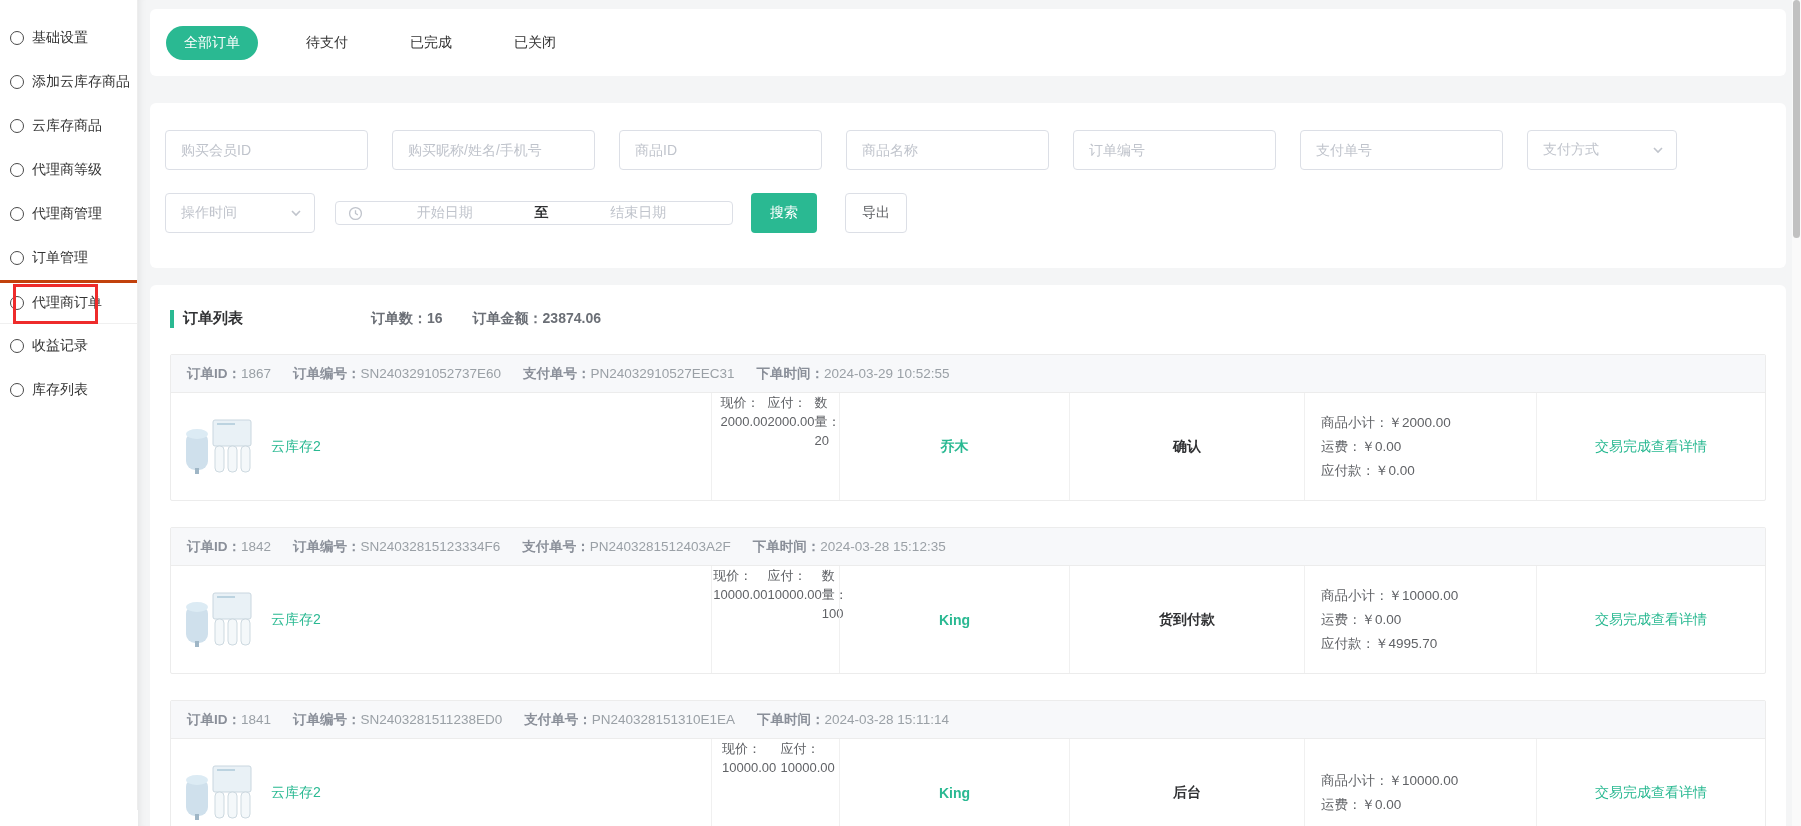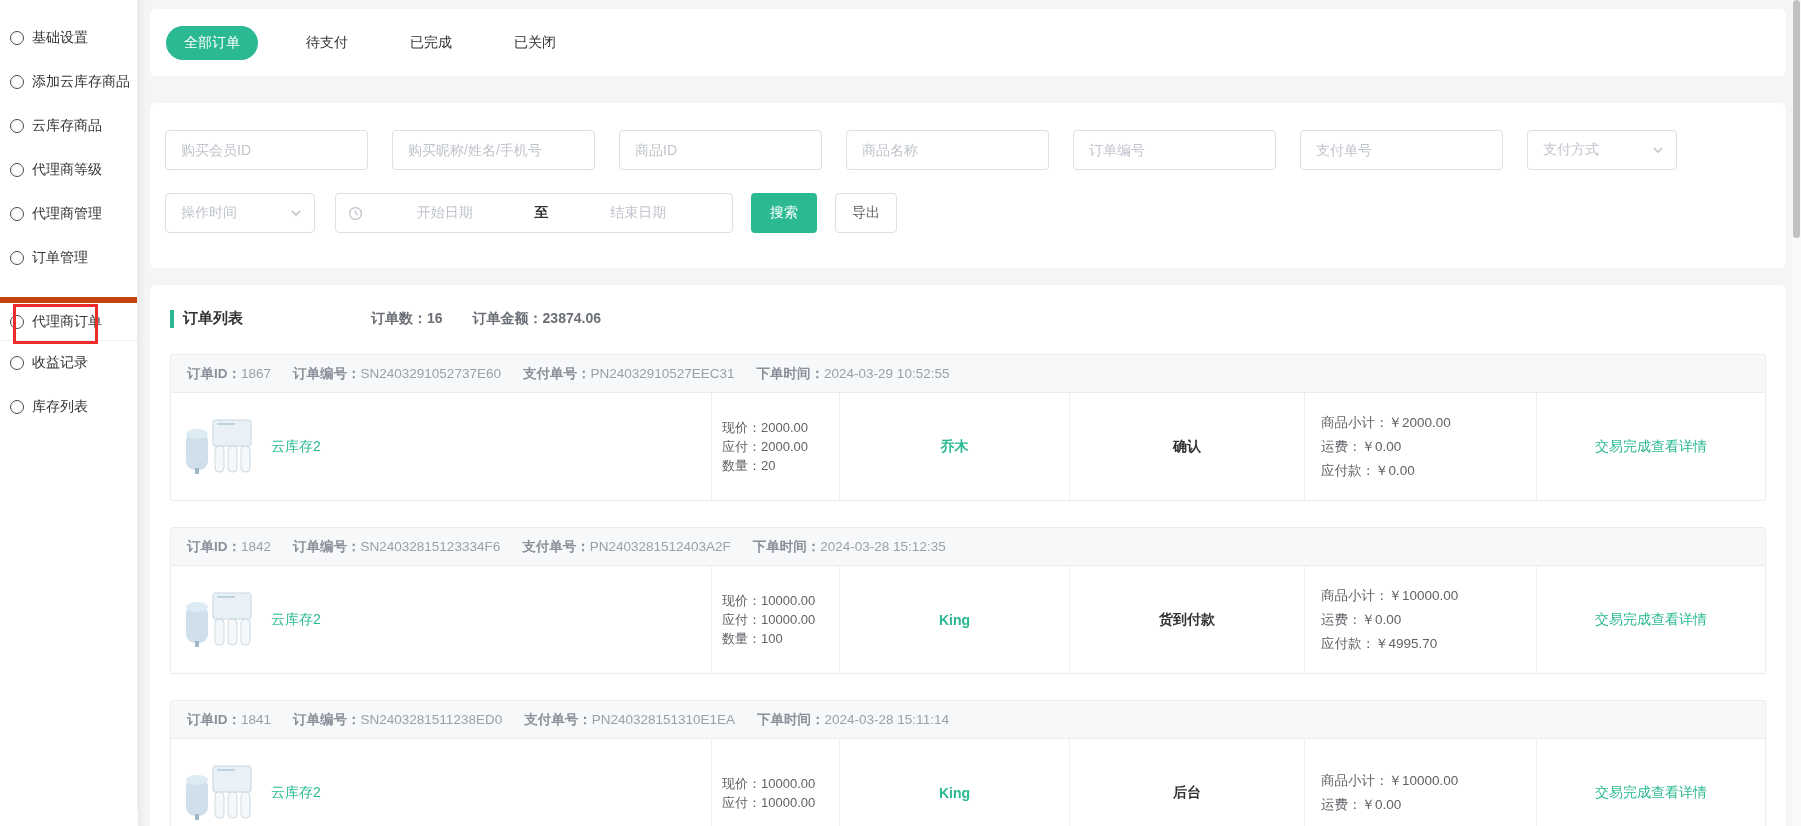--- a/index.html
+++ b/index.html
@@ -9,21 +9,21 @@
   .app { position:relative; width:1801px; height:826px; }
 
   
   .sidebar { position:absolute; left:0; top:0; width:138px; height:810px;
     background:#fff; border-right:1px solid #ededed; padding-top:16px; z-index:2; }
   .side-item { position:relative; height:44px; display:flex; align-items:center;
     padding-left:10px; cursor:pointer; }
   .radio-icon { width:14px; height:14px; border:1.6px solid #4a4a4a; border-radius:50%;
     flex:0 0 14px; }
   .side-label { margin-left:8px; font-size:14px; color:#333; white-space:nowrap; }
-  .side-item.active { border-top:6px solid #c2410c; border-bottom:1px solid #f0f0f0;margin-top:17px; }
+  .side-item.active { border-top:3px solid #c2410c; border-bottom:1px solid #f0f0f0; }
   .red-box { position:absolute; left:13px; top:1px; width:85px; height:40px;
     border:3px solid #ee2b2b; pointer-events:none; }
 
   
   .content { position:absolute; left:138px; top:0; width:1655px; height:826px;
     background:#f4f5f6; padding:9px 7px 0 12px;
     box-shadow:inset 8px 0 8px -8px rgba(0,0,0,.10); overflow:hidden; }
   .card { background:#fff; border-radius:6px; }
 
   
@@ -36,29 +36,29 @@
   .f-row { display:flex; align-items:center; }
   .f-row + .f-row { margin-top:23px; }
   .f-input { width:203px; height:40px; border:1px solid #dcdfe6; border-radius:4px;
     padding:0 15px; font-size:14px; color:#606266; outline:none; margin-right:24px;
     font-family:inherit; }
   .f-input::placeholder { color:#c0c4cc; }
   .f-select { width:150px; height:40px; border:1px solid #dcdfe6; border-radius:4px;
     display:flex; align-items:center; justify-content:space-between; padding:0 12px 0 15px;
     font-size:14px; color:#c0c4cc; cursor:pointer; background:#fff; }
   .chev { width:12px; height:12px; fill:none; stroke:#c0c4cc; stroke-width:1.6; }
-  .date-range { width:398px; height:40px; border:1px solid #dcdfe6; border-radius:4px;
+  .date-range { width:398px; height:24px; border:1px solid #dcdfe6; border-radius:4px;
     margin-left:20px; display:flex; align-items:center; padding:0 12px; font-size:14px; }
   .date-range .ph { color:#c0c4cc; flex:1; text-align:center; }
   .date-range .sep { color:#303133; font-weight:bold; padding:0 8px; }
   .clock { width:15px; height:15px; fill:none; stroke:#c0c4cc; stroke-width:1.4; }
   .btn { height:40px; border-radius:4px; font-size:14px; cursor:pointer;
     display:inline-flex; align-items:center; justify-content:center; font-family:inherit; }
   .btn-search { width:66px; background:#2ab992; color:#fff; border:none; margin-left:18px; }
-  .btn-export { width:62px; background:#fff; color:#606266; border:1px solid #dcdfe6; margin-left:18px; }
+  .btn-export { width:62px; background:#fff; color:#606266; border:1px solid #dcdfe6; margin-left:28px; }
 
   
   .list-card { padding:24px 20px 20px 20px; min-height:560px; }
   .list-head { display:flex; align-items:center; }
   .green-bar { width:4px; height:18px; background:#2ab992; margin-right:9px; }
   .list-title { font-size:15px; font-weight:bold; color:#303133; }
   .list-count { font-size:14px; font-weight:bold; color:#6b6f76; margin-left:128px; }
   .list-amount { font-size:14px; font-weight:bold; color:#6b6f76; margin-left:30px; }
 
   .order-block { border:1px solid #ececec; border-radius:2px; margin-top:26px; }
@@ -66,21 +66,21 @@
     display:flex; align-items:center; padding:0 16px; font-size:13.5px; color:#9aa0a6;
     white-space:nowrap; }
   .meta-item { margin-right:22px; }
   .meta-item b { color:#8a8f99; font-weight:bold; }
   .order-body { display:grid; grid-template-columns:540px 128px 230px 235px 232px auto;
     min-height:107px; }
   .cell { border-left:1px solid #f0f0f0; }
   .cell.first { border-left:none; }
   .cell-product { display:flex; align-items:center; padding-left:12px; }
   .p-name { margin-left:16px; font-size:14px; color:#2ab992; cursor:pointer; }
-  .cell-price { display:flex; flex-direction:column; justify-content:center;
+  .cell-price { display:flex; flex-direction:row; justify-content:center;
     padding-left:10px; font-size:13px; color:#606266; line-height:19px; }
   .cell-center { display:flex; align-items:center; justify-content:center;
     font-size:14px; font-weight:bold; color:#303133; }
   .cell-center.buyer { color:#2ab992; }
   .cell-amounts { display:flex; flex-direction:column; justify-content:center;
     padding-left:16px; font-size:13.5px; color:#606266; line-height:24px; }
   .cell-actions { display:flex; flex-direction:row; align-items:center;
     justify-content:center; font-size:14px; color:#2ab992; line-height:25px; }
   .cell-actions div { cursor:pointer; }
 

